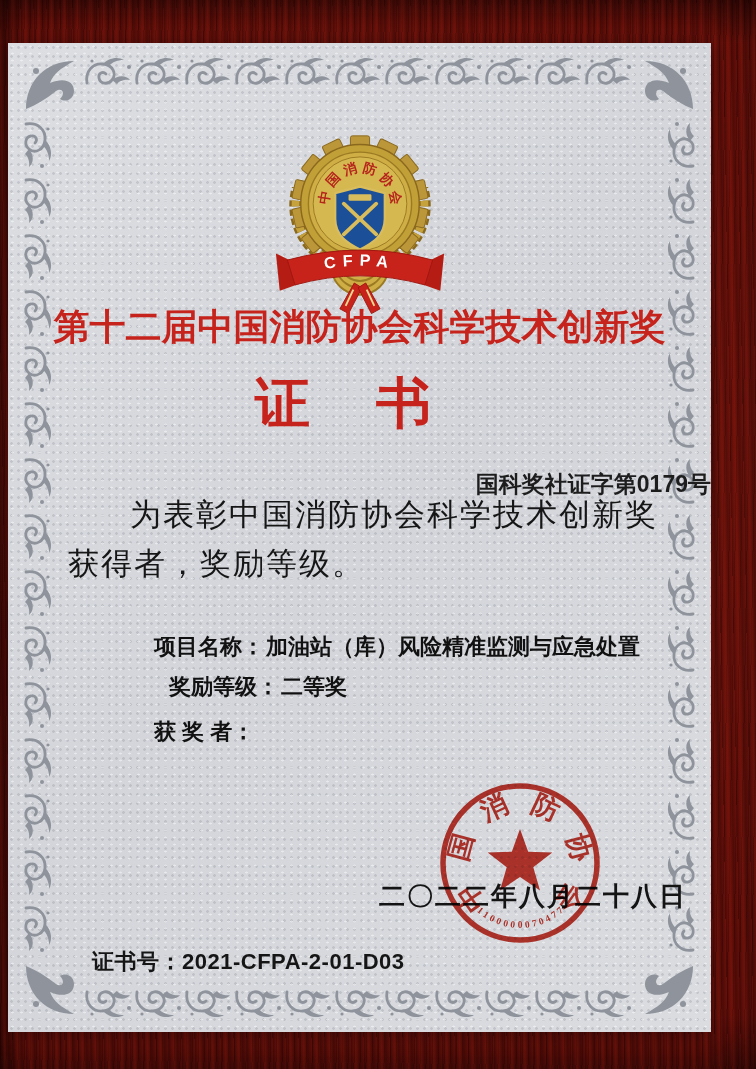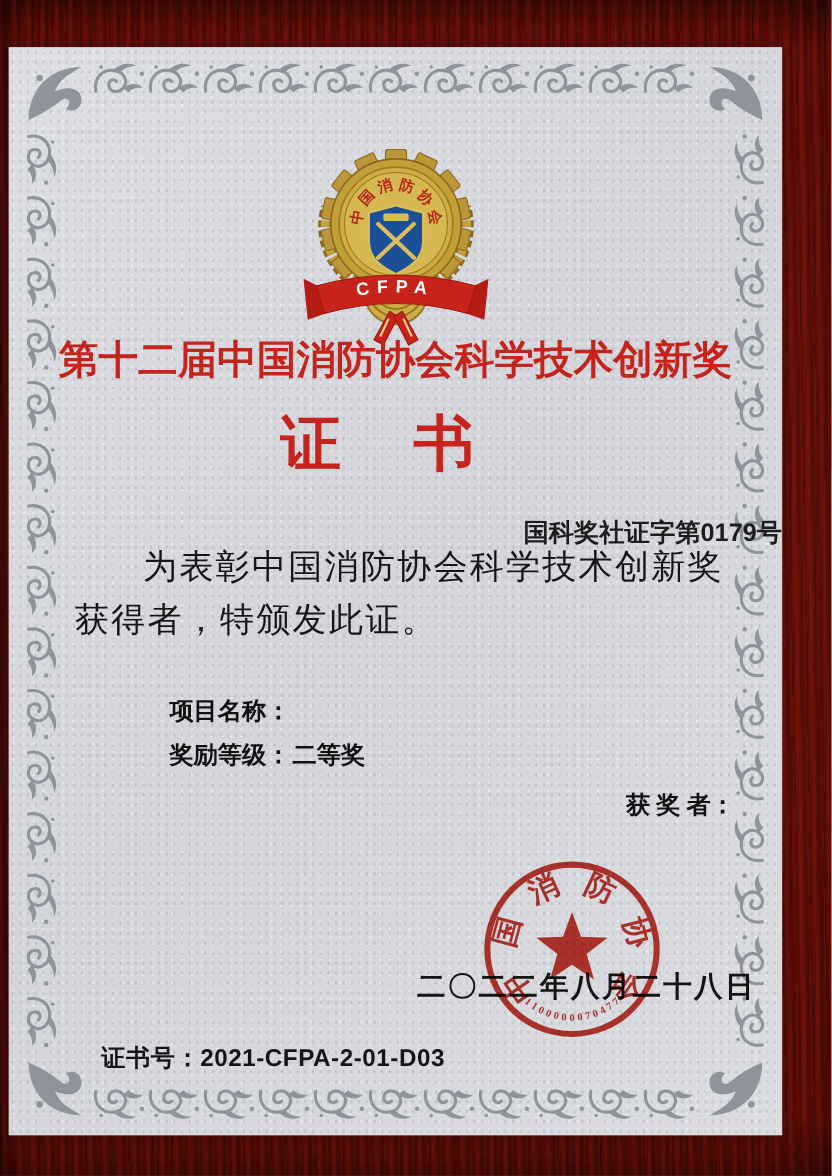--- a/index.html
+++ b/index.html
@@ -26,24 +26,24 @@
   .filigree{position:absolute;left:4px;top:4px;}
   .emblem{position:absolute;left:50%;top:90px;width:172px;transform:translateX(-50%);}
   .abs{position:absolute;left:0;right:0;}
   .title{top:260px;text-align:center;font:bold 36px "Liberation Serif","DejaVu Serif",serif;color:#c5231c;letter-spacing:0px;}
   .doc-type{top:324px;left:33px;right:0;text-align:center;font:bold 55px "Liberation Sans","DejaVu Sans",sans-serif;color:#c5231c;letter-spacing:66px;}
   .serial{top:426px;text-align:right;font:bold 23px "Liberation Sans","DejaVu Sans",sans-serif;color:#1d1d1d;}
   .body-text{top:447px;left:60px;right:36px;font:400 31px "Liberation Serif","DejaVu Serif",serif;color:#161616;line-height:49px;letter-spacing:2px;}
   .body-text p{margin:0;}
   .body-text p.indent{text-indent:62px;}
   .fields{top:585px;left:146px;right:30px;font:bold 22px "Liberation Sans","DejaVu Sans",sans-serif;color:#111;line-height:38px;}
-  .field{display:flex;align-items:flex-end;font-family:Liberation Serif, serif;}
+  .field{display:flex;align-items:center;}
   .field .flabel{flex:none;min-width:112px;white-space:nowrap;}
-  .field.grade{margin-top:2px;}
-  .field.winner{margin-top:7px;flex-direction:column;}
+  .field.grade{margin-top:2px;margin-left:15px;}
+  .field.winner{margin-top:7px;}
   .date-line{position:absolute;top:836px;left:371px;font:bold 26px "Liberation Serif","DejaVu Serif",serif;color:#141414;letter-spacing:2px;z-index:1;}
   .certno-line{position:absolute;top:904px;left:84px;font:bold 22px "Liberation Sans","DejaVu Sans",sans-serif;color:#151515;letter-spacing:.5px;}
   .seal{position:absolute;top:735px;left:427px;width:170px;height:170px;mix-blend-mode:multiply;opacity:.93;z-index:2;}
   .seal text{font-family:"Liberation Serif","DejaVu Serif",serif;}
   .emblem text{font-family:"Liberation Sans","DejaVu Sans",sans-serif;}
 </style>
 </head>
 <body>
 
 <div class="stage">
@@ -196,28 +196,28 @@
         <line x1="97" y1="164" x2="105" y2="181" stroke="#efd794" stroke-width="2"></line>
       </g>
     </svg>
 
     <div class="abs title">第十二届中国消防协会科学技术创新奖</div>
     <div class="abs doc-type">证书</div>
     <div class="abs serial">国科奖社证字第0179号</div>
 
     <div class="abs body-text">
       <p class="indent">为表彰中国消防协会科学技术创新奖</p>
-      <p>获得者，特颁发此证。</p>
+      <p>获得者，奖励等级。</p>
     </div>
 
     <div class="abs fields">
       <div class="field project">
         <span class="flabel">项目名称：</span>
         <span class="fval">
-          <br>
+          <span>加油站（库）风险精准监测与应急处置</span><br>
         </span>
       </div>
       <div class="field grade">
         <span class="flabel">奖励等级：</span>
         <span class="fval">二等奖</span>
       </div>
       <div class="field winner">
         <span class="flabel">获 奖 者：</span>
       </div>
     </div>

